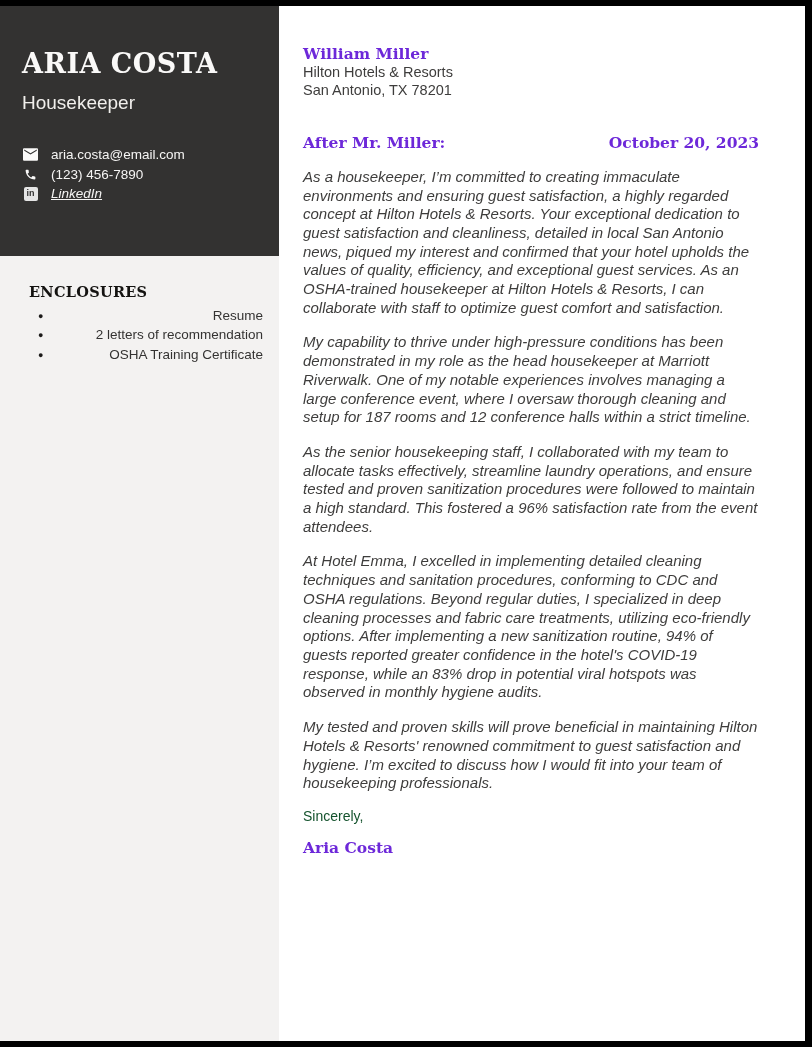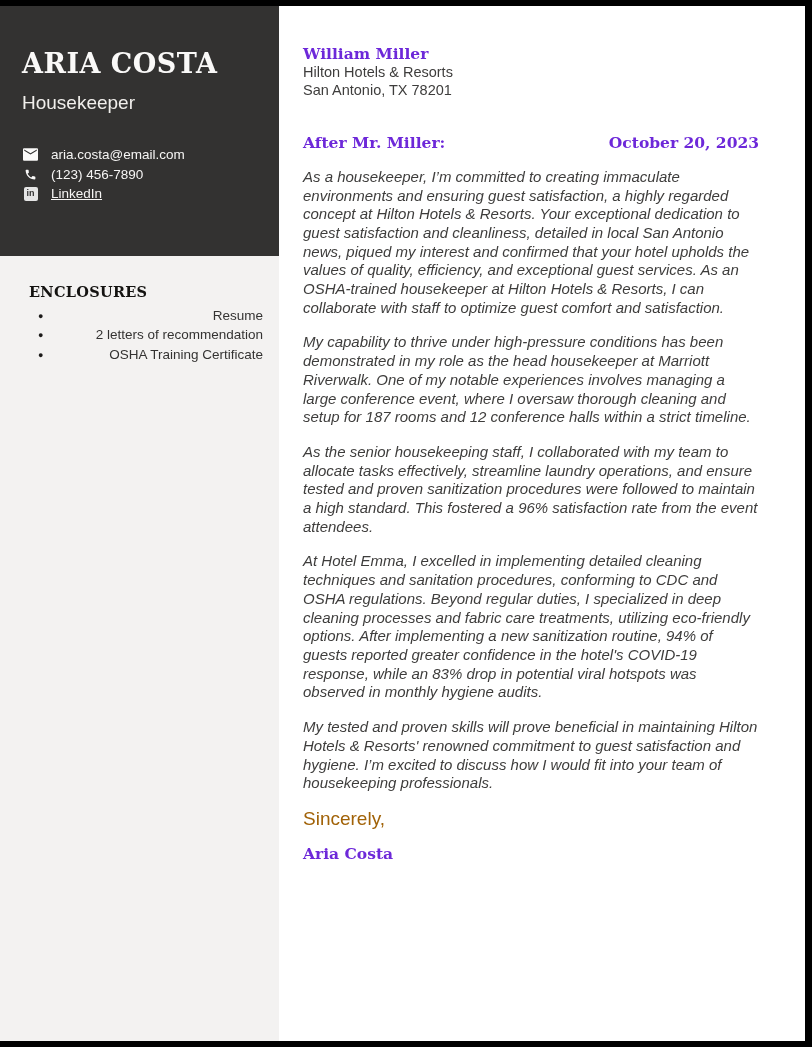--- a/index.html
+++ b/index.html
@@ -67,20 +67,21 @@
   }
   .contact-icon svg { display: block; }
   .contact-text {
     font-size: 13.5px;
     color: #f6f5f4;
     white-space: nowrap;
   }
   a.contact-text {
     text-decoration: underline;
     color: #f6f5f4;
+    font-style: italic;
   }
   .li-badge {
     width: 14px; height: 14px;
     background: #e5e5e5;
     border-radius: 2px;
     display: flex; align-items: center; justify-content: center;
     font-size: 9px; font-weight: bold; color: #333231;
     line-height: 1;
   }
 
@@ -140,21 +141,21 @@
   .salutation { font-size: 15.5px; }
   .letter-date { font-size: 15.5px; }
 
   .body-paragraph {
     margin-top: 16px;
     font-size: 15px;
     line-height: 18.7px;
     color: #3e3d3c;
     font-style: italic;
   }
-  .closing { margin-top: 15px; font-size: 19px; color: #a16207; }
+  .closing { margin-top: 15px; font-size: 14px; color: #14532d; }
   .signature { margin-top: 14px; font-size: 15.5px; }
 </style>
 </head>
 <body>
 
 <div class="frame">
   <div class="page">
 
     <div class="sidebar">
       <div class="sidebar-dark">

